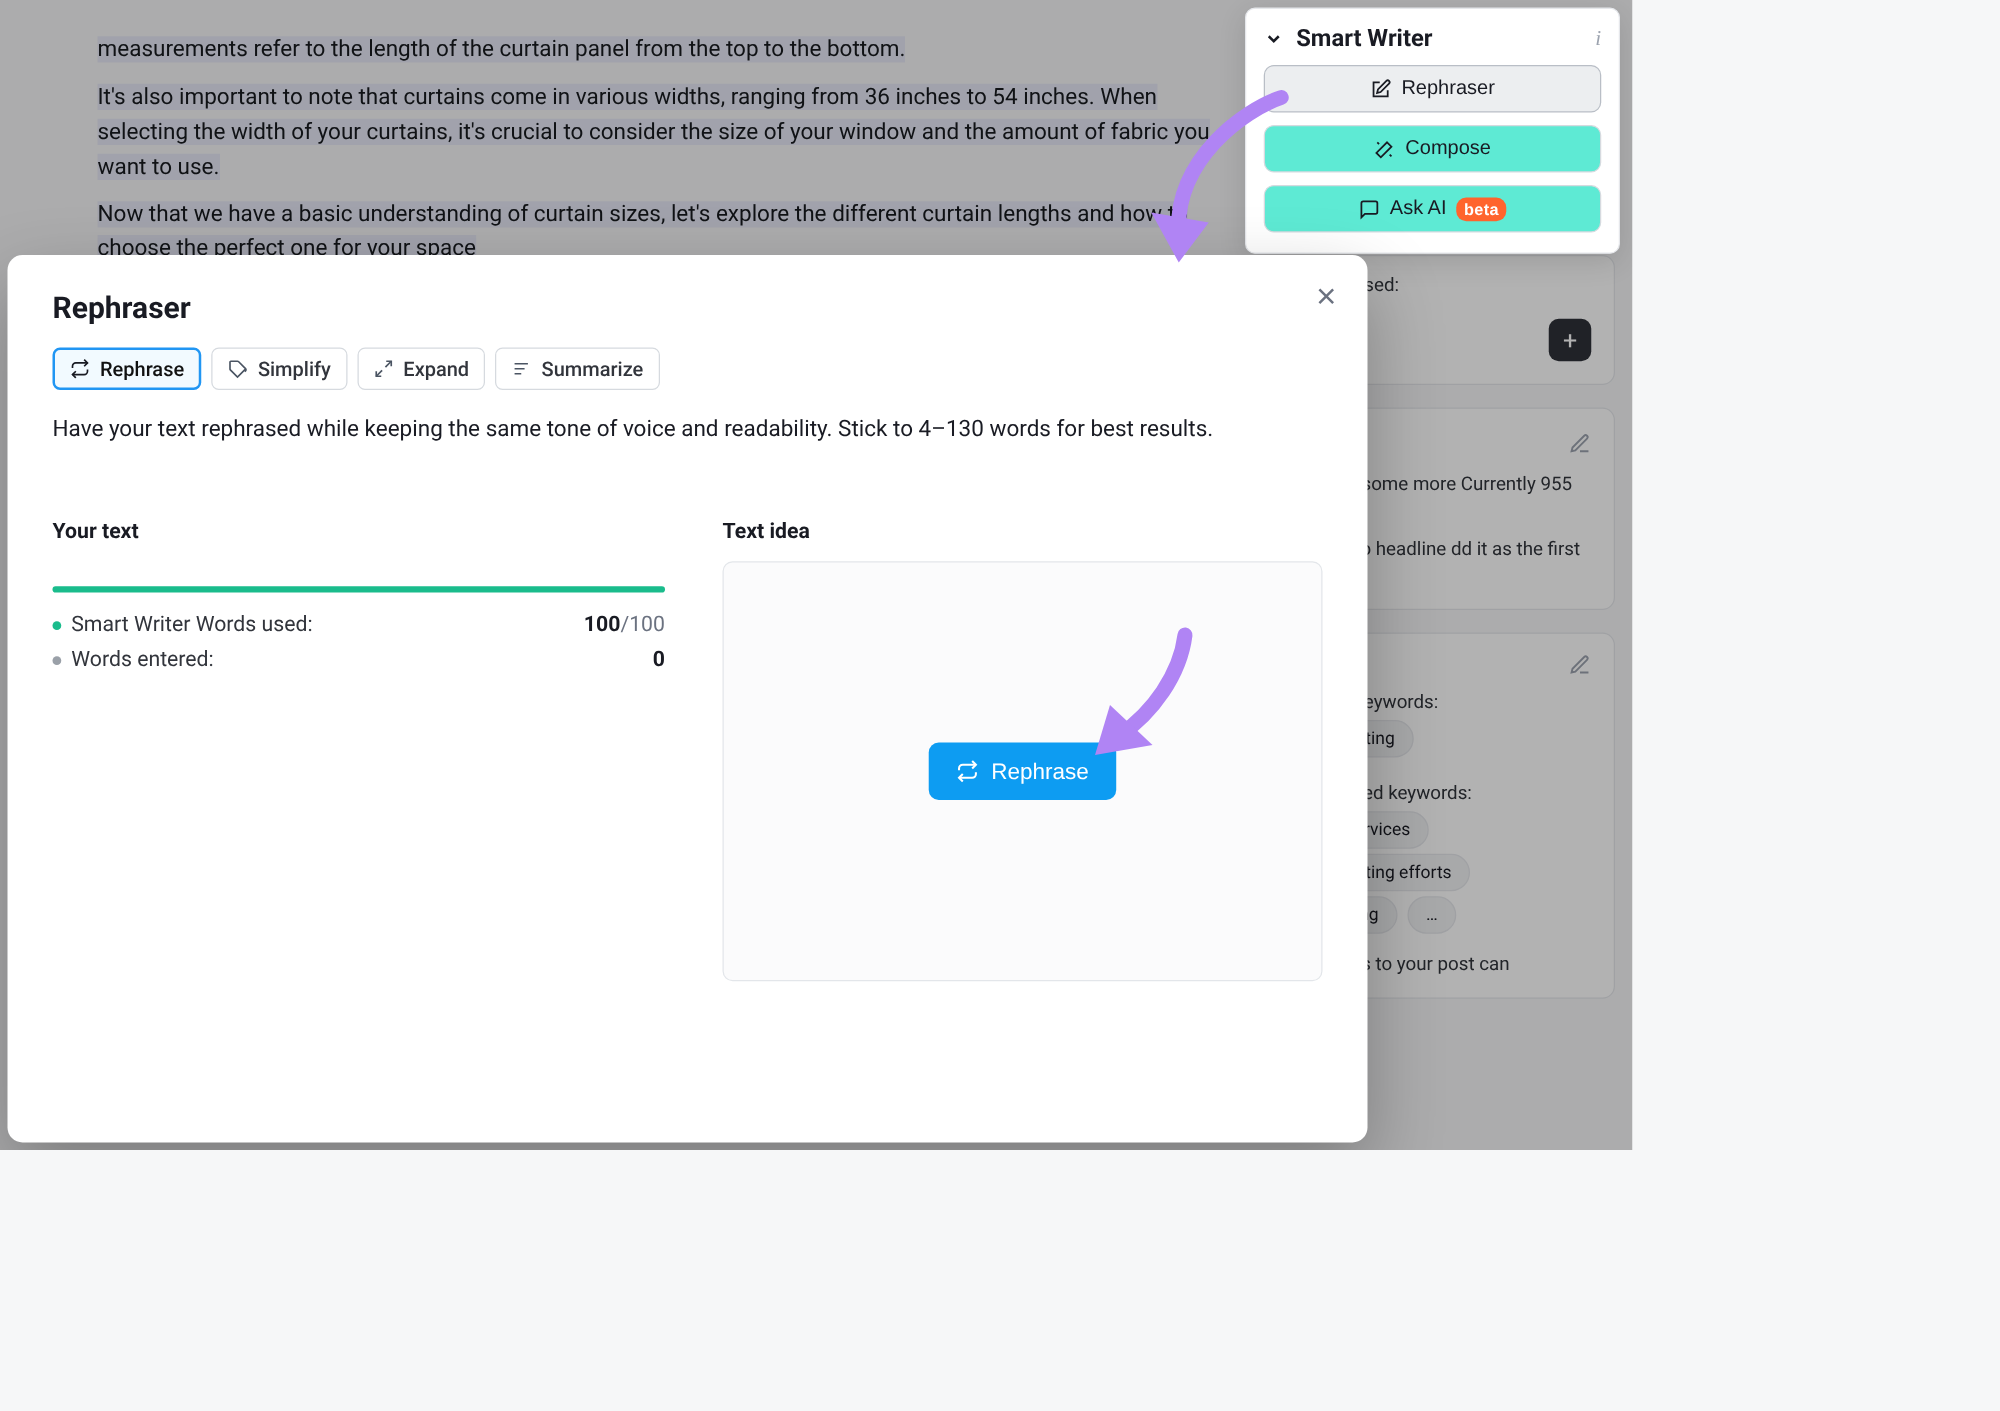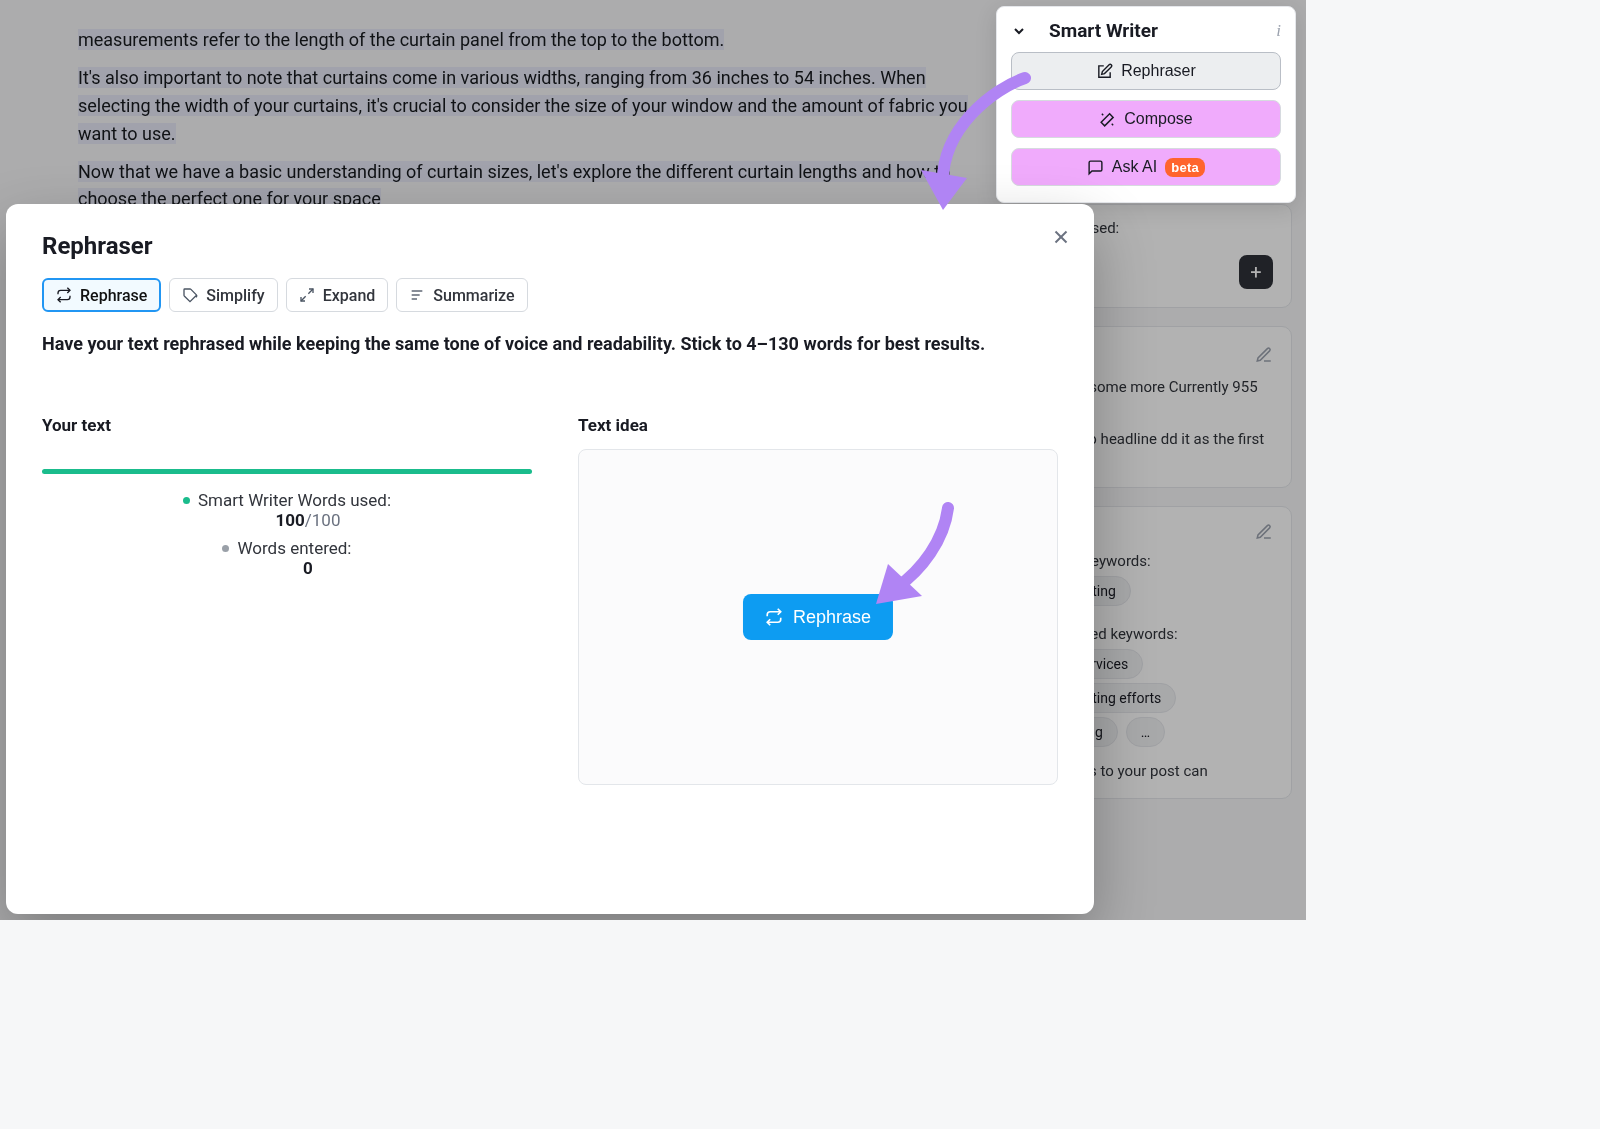--- a/index.html
+++ b/index.html
@@ -76,28 +76,28 @@
   top: 6px;
   width: 300px;
   z-index: 30;
   background: #fff;
   border: 1px solid #e5e7eb;
   border-radius: 8px;
   padding: 12px 14px 16px;
   box-shadow: 0 6px 22px rgba(0,0,0,0.12);
 }
 .smartwriter .head { display:flex; align-items:center; justify-content:space-between; }
-.smartwriter .head .left { display:flex; align-items:center; gap:22px; }
+.smartwriter .head .left { display:flex; align-items:center; gap:10px; }
 .smartwriter .head .title { font-size: 19px; font-weight: 700; }
 .smartwriter .info { color:#9ca3af; font-style: italic; font-family: Georgia, serif; font-size:17px; }
 .sw-btn {
   display:flex; align-items:center; justify-content:center; gap:8px;
   width: 100%; height: 38px; margin-top: 10px;
   border: 1px solid #d6dadf; border-radius: 8px;
-  background: #f0abfc; font-size: 16px; font-weight: 500; color:#191b23;
+  background: #5eead4; font-size: 16px; font-weight: 500; color:#191b23;
   cursor: pointer;
 }
 .sw-btn.active { background:#eceef0; border-color:#b9bec6; }
 .betabadge { background:#ff642d; color:#fff; font-size:13px; font-weight:700; padding:2px 6px; border-radius:8px; letter-spacing:0.3px; }
 
 
 .modal {
   position: absolute;
   left: 6px;
   top: 204px;
@@ -117,21 +117,21 @@
 .modal h2 { font-size: 24px; font-weight: 700; }
 .tabs { display:flex; gap:8px; margin-top: 18px; }
 .tab {
   display:flex; align-items:center; gap:8px;
   height: 34px; padding: 0 12px;
   border:1px solid #d6dadf; border-radius:6px;
   background:#fff; font-size:16px; font-weight:500; color:#32353c;
   cursor:pointer;
 }
 .tab.active { border:2px solid #2196f3; background:#f2faff; color:#111; }
-.desc { margin-top: 18px; font-size: 18px; color:#191b23; line-height:1.5;font-weight:bold; }
+.desc { margin-top: 18px; font-size: 18px; color:#191b23; line-height:1.5; }
 
 .cols { display:flex; gap:46px; margin-top: 58px; }
 .col { flex:1; display:flex; flex-direction:column; }
 .col .label { font-size:17px; font-weight:700; margin-bottom:14px; }
 .yourtext {
   width:100%; height:336px; border:1.5px solid #cfd3d8; border-radius:8px;
   padding:14px 16px; font-size:17px; font-family:inherit; resize:none;
   color:#191b23;
 }
 .yourtext::placeholder { color:#9aa0a8; }
@@ -144,21 +144,21 @@
   display:flex; align-items:center; gap:10px;
   background:#0d9cf2; color:#fff; border:none; border-radius:8px;
   height:46px; padding:0 22px; font-size:18px; font-weight:500; cursor:pointer;
 }
 
 .meter {
   margin-top: 20px;
 }
 .meterbar { width:490px; height:5px; background:#1abc8c; border-radius:3px; }
 .meterrows { margin-top:12px; width:490px; }
-.mrow { display:flex; align-items:center; justify-content:flex-end; font-size:17px; color:#32353c; padding:4px 0;flex-direction:column; }
+.mrow { display:flex; align-items:center; justify-content:space-between; font-size:17px; color:#32353c; padding:4px 0; }
 .mrow .l { display:flex; align-items:center; gap:8px; }
 .dot { width:7px; height:7px; border-radius:50%; background:#1abc8c; }
 .dot.grey { background:#9aa0a8; }
 .mrow .r { font-weight:700; color:#191b23;margin-left:42px; }
 .mrow .r .max { font-weight:400; color:#6b7280; }
 
 
 .arrow { position:absolute; z-index:50; pointer-events:none; }
 
 .icon-svg { display:block; }

